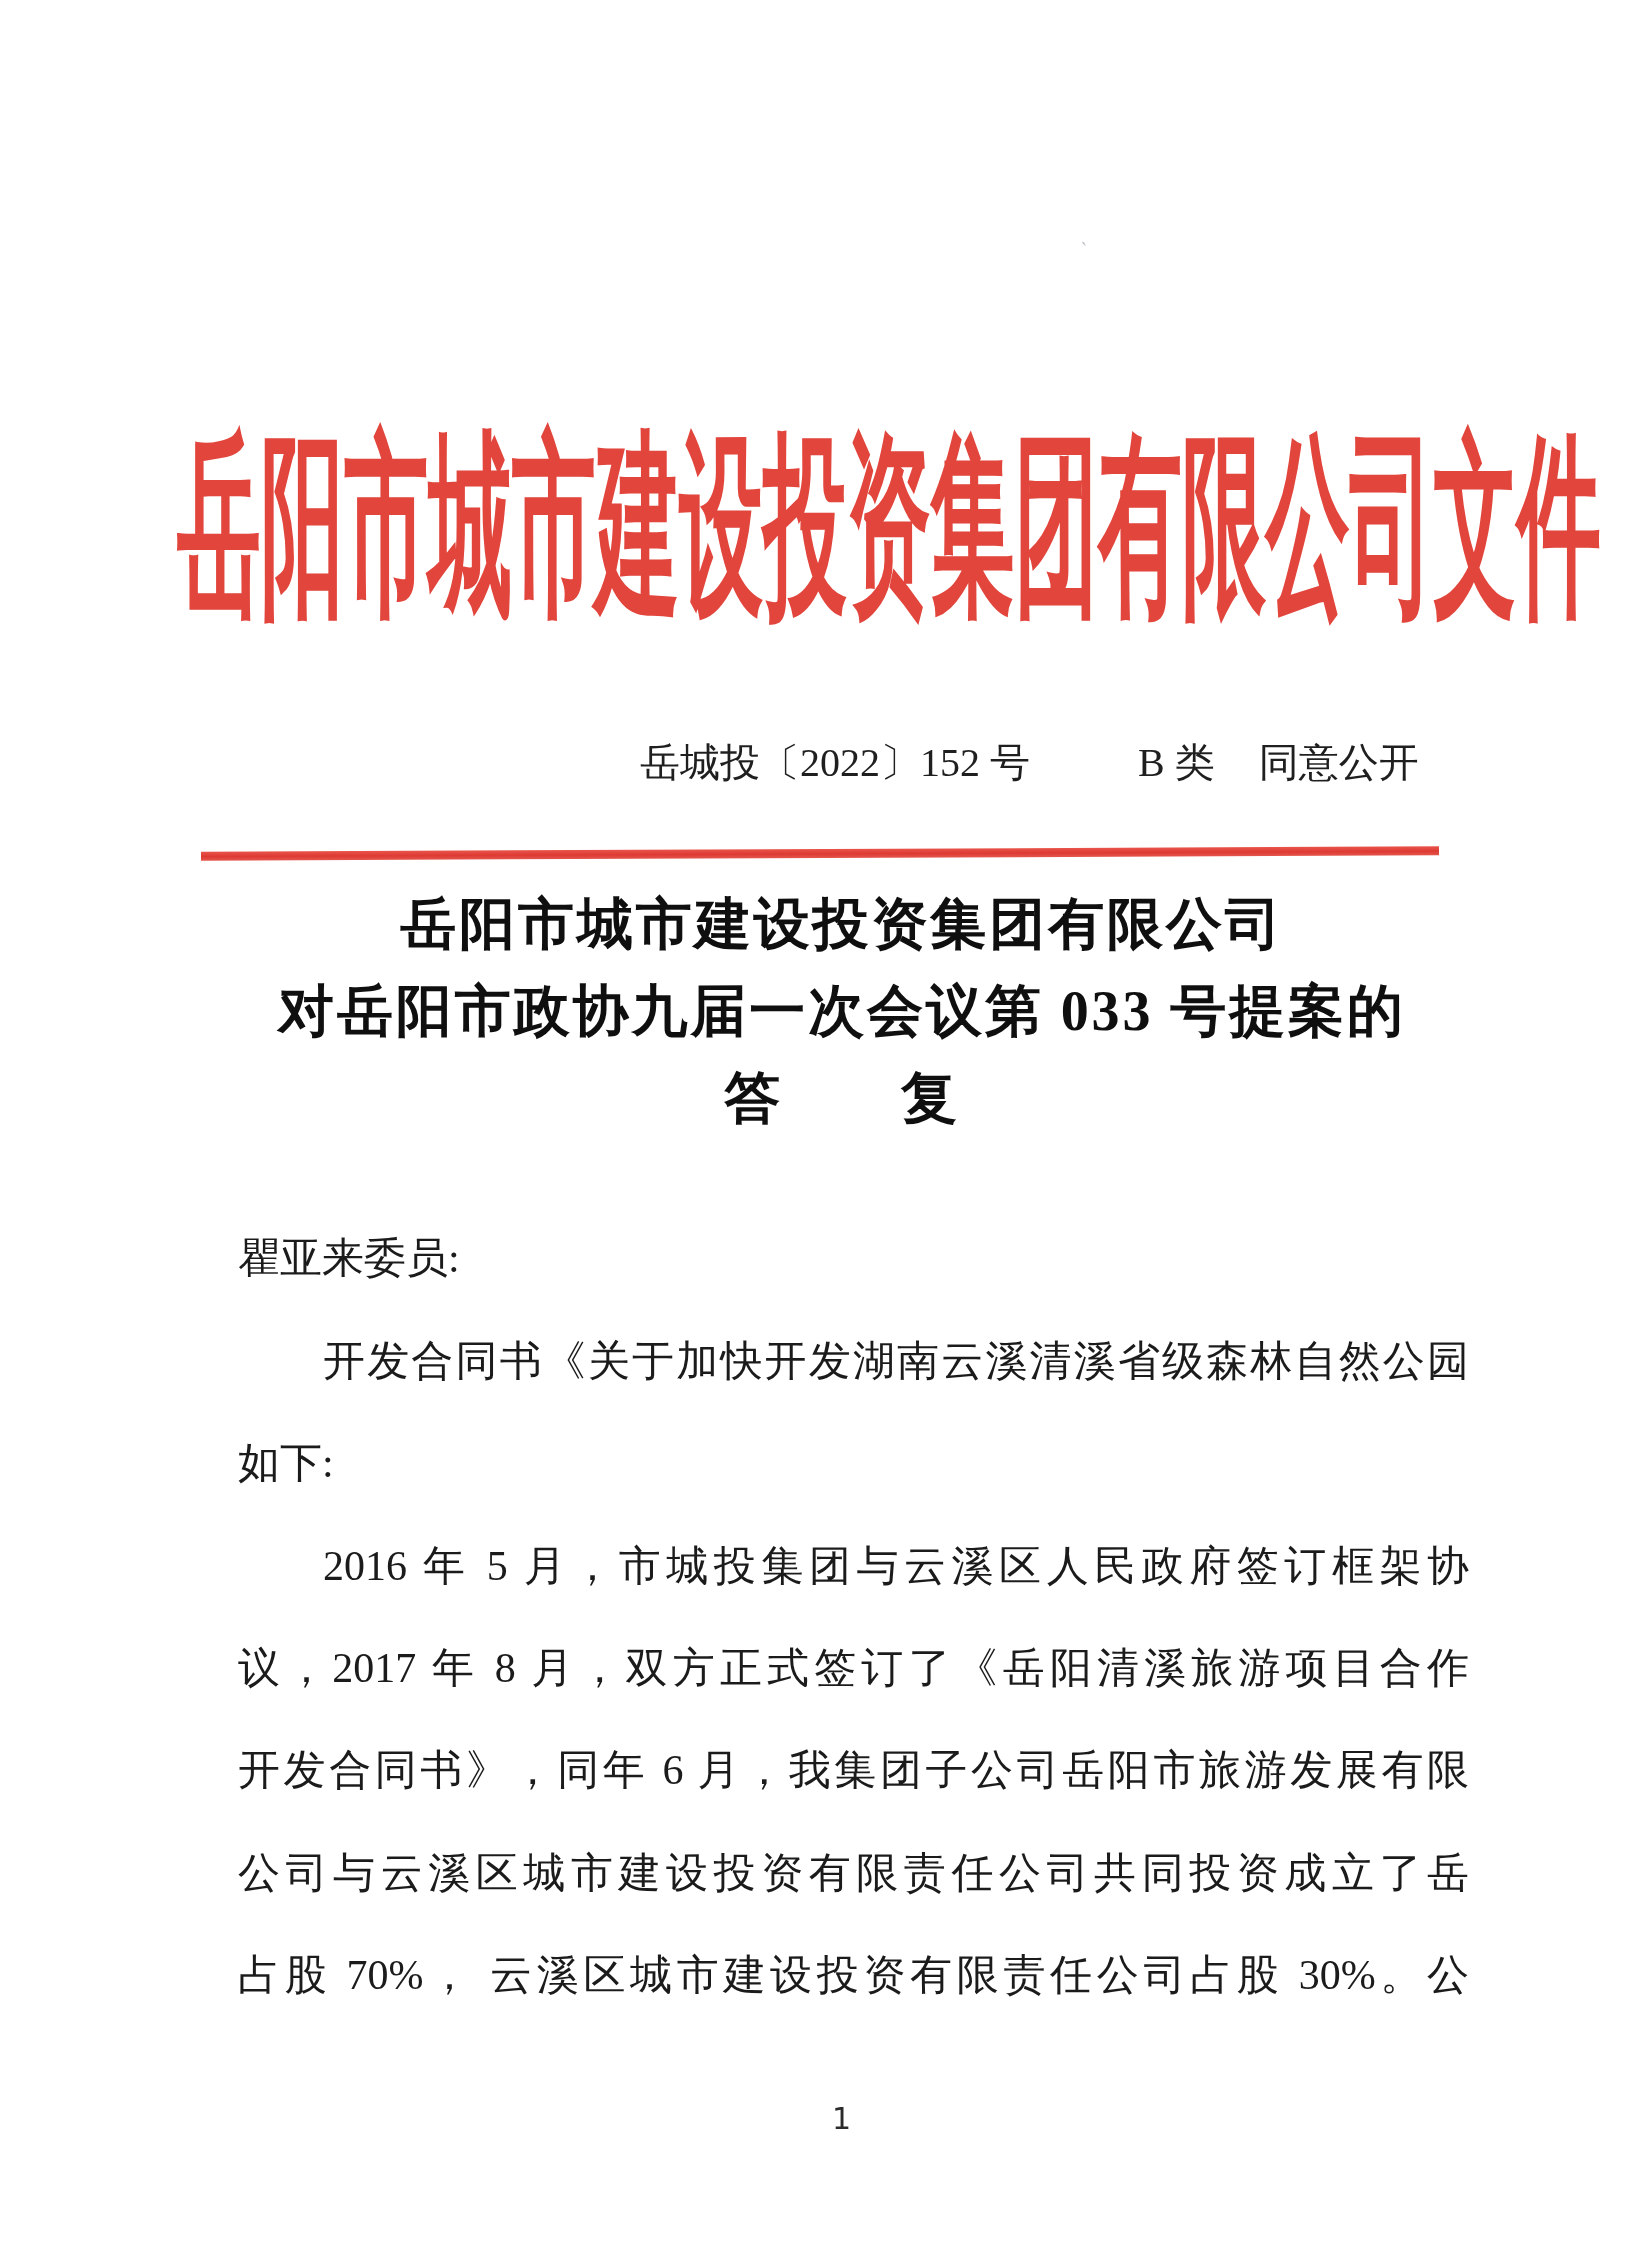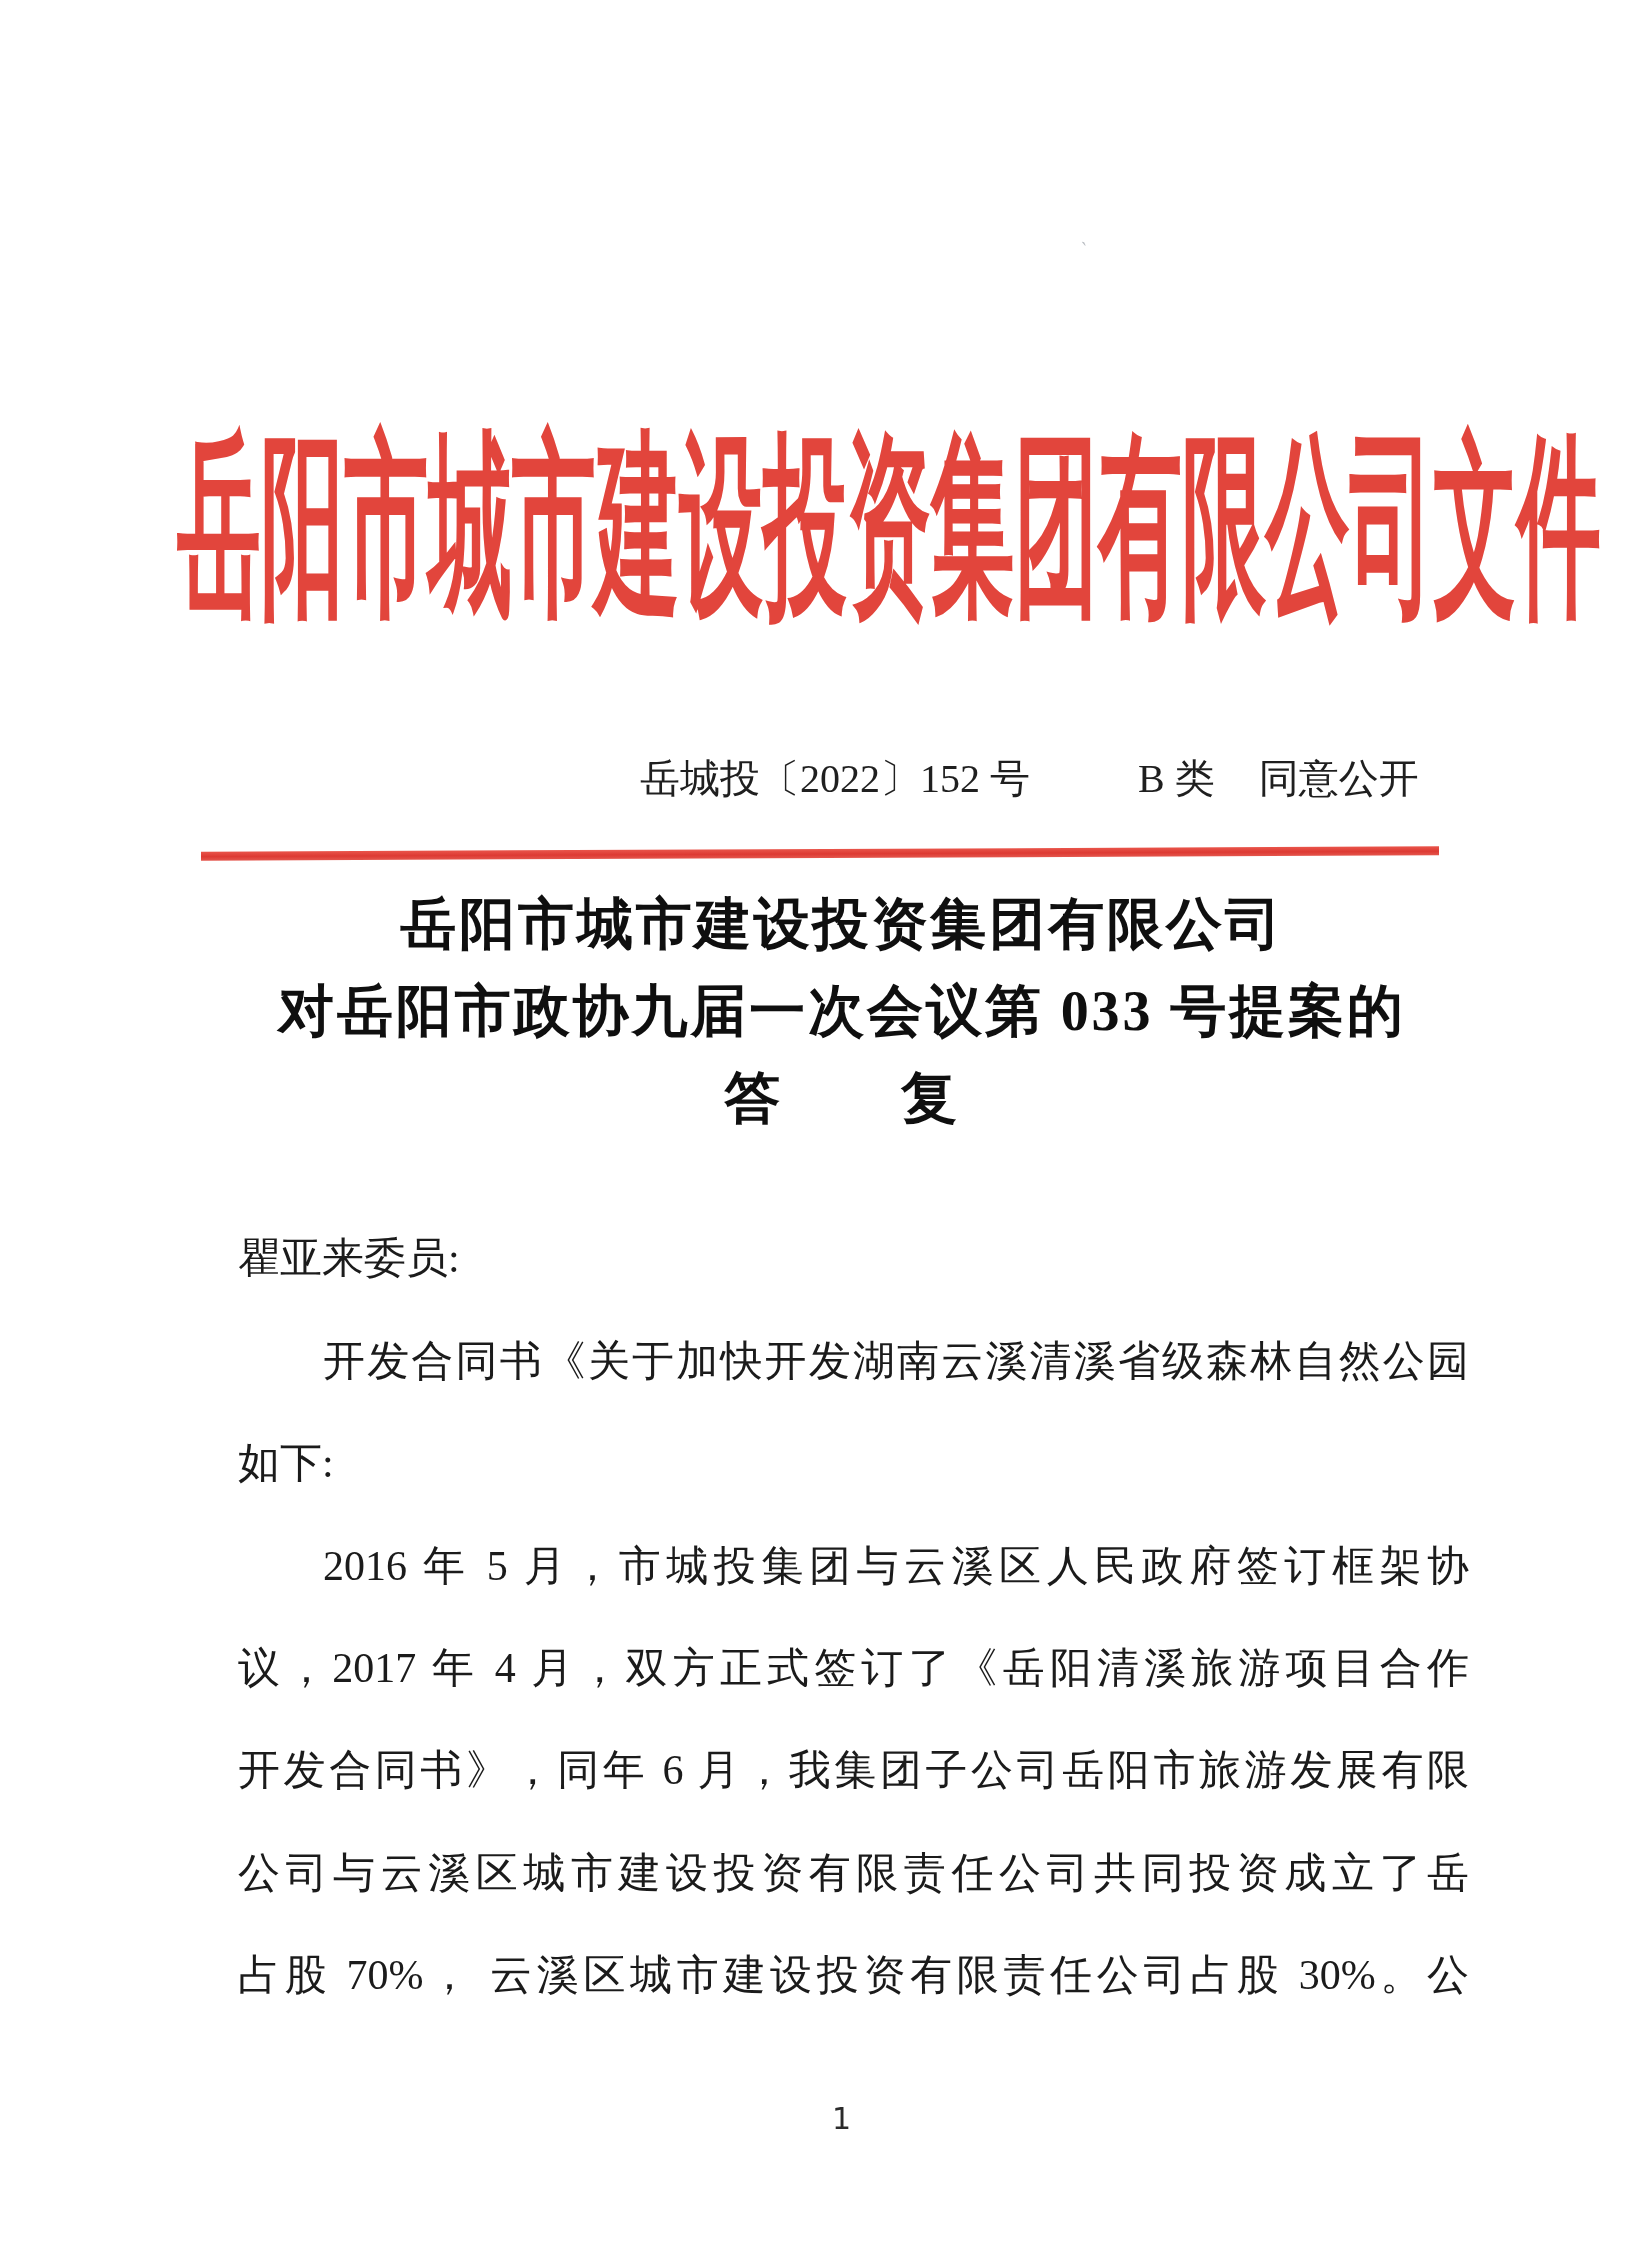--- a/index.html
+++ b/index.html
@@ -55,21 +55,20 @@
   .docinfo {
     position: absolute;
     top: 740px;
     left: 640px;
     display: flex;
     align-items: baseline;
     font-size: 40px;
     line-height: 46px;
     color: #1f1f1f;
     white-space: nowrap;
-    margin-top: 16px;
   }
   .docinfo .doc-number { margin-right: 108px; }
   .docinfo .doc-category { margin-right: 44px; }
 
   
   .red-rule {
     position: absolute;
     top: 849px;
     left: 201px;
     width: 1238px;
@@ -154,21 +153,21 @@
     <div>岳阳市城市建设投资集团有限公司</div>
     <div>对岳阳市政协九届一次会议第 033 号提案的</div>
     <div>答　　复</div>
   </div>
 
   <div class="body-block">
     <div class="bline short">瞿亚来委员:</div>
     <div class="bline fill indent">开发合同书《关于加快开发湖南云溪清溪省级森林自然公园</div>
     <div class="bline short">如下:</div>
     <div class="bline fill indent">2016 年 5 月，市城投集团与云溪区人民政府签订框架协</div>
-    <div class="bline fill">议，2017 年 4 月，双方正式签订了《岳阳清溪旅游项目合作</div>
+    <div class="bline fill">议，2017 年 8 月，双方正式签订了《岳阳清溪旅游项目合作</div>
     <div class="bline fill">开发合同书》，同年 6 月，我集团子公司岳阳市旅游发展有限</div>
     <div class="bline fill">公司与云溪区城市建设投资有限责任公司共同投资成立了岳</div>
     <div class="bline fill">占股 70%， 云溪区城市建设投资有限责任公司占股 30%。公</div>
   </div>
 
   <div class="pageno">1</div>
 
 </div>
 
 

